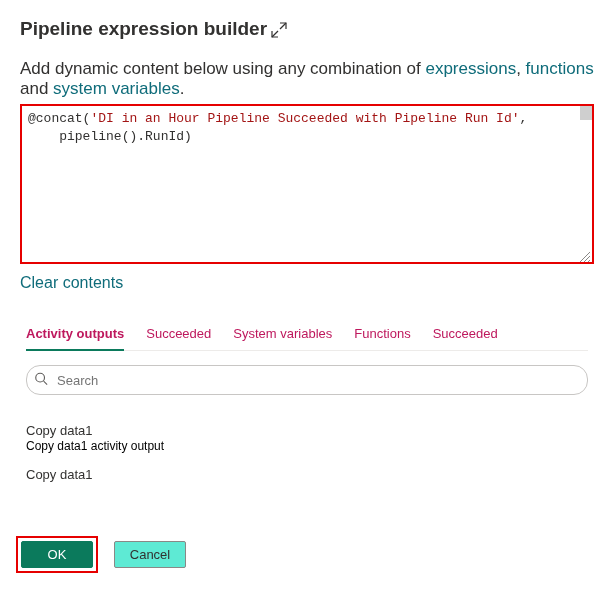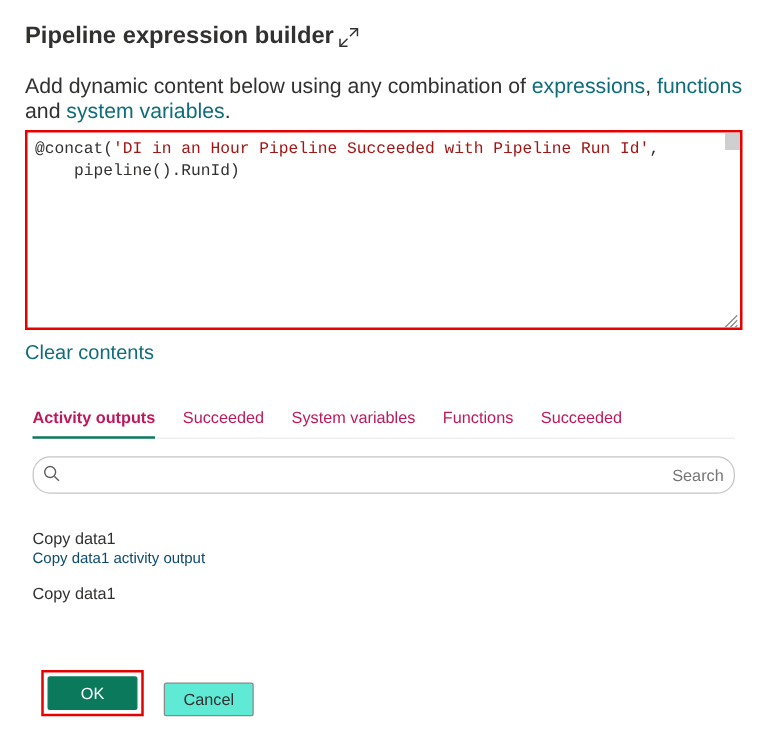--- a/index.html
+++ b/index.html
@@ -102,21 +102,20 @@
     }
     .search-input {
       width: 100%;
       padding: 6px 8px 6px 30px;
       border: 1px solid #c8c6c4;
       border-radius: 14px;
       font-size: 13px;
       color: #605e5c;
       outline: none;
       height: 30px;
-      text-align: right;
     }
     .search-icon {
       position: absolute;
       left: 8px;
       top: 50%;
       transform: translateY(-50%);
       color: #605e5c;
     }
     .outputs {
       margin-top: 28px;
@@ -124,30 +123,30 @@
     .output-item {
       margin-bottom: 14px;
       cursor: pointer;
     }
     .output-title {
       font-size: 13px;
       color: #323130;
     }
     .output-sub {
       font-size: 12px;
-      color: #0c4a6e;
+      color: #000000;
       margin-top: 1px;
     }
     .footer {
       position: absolute;
-      left: 33px;
+      left: 16px;
       bottom: 20px;
       display: flex;
       gap: 16px;
-      align-items: flex-end;
+      align-items: center;
     }
     .ok-outline {
       border: 2px solid #e60000;
       padding: 3px;
       display: inline-block;
     }
     .btn {
       min-width: 72px;
       padding: 5px 14px;
       font-size: 13px;

